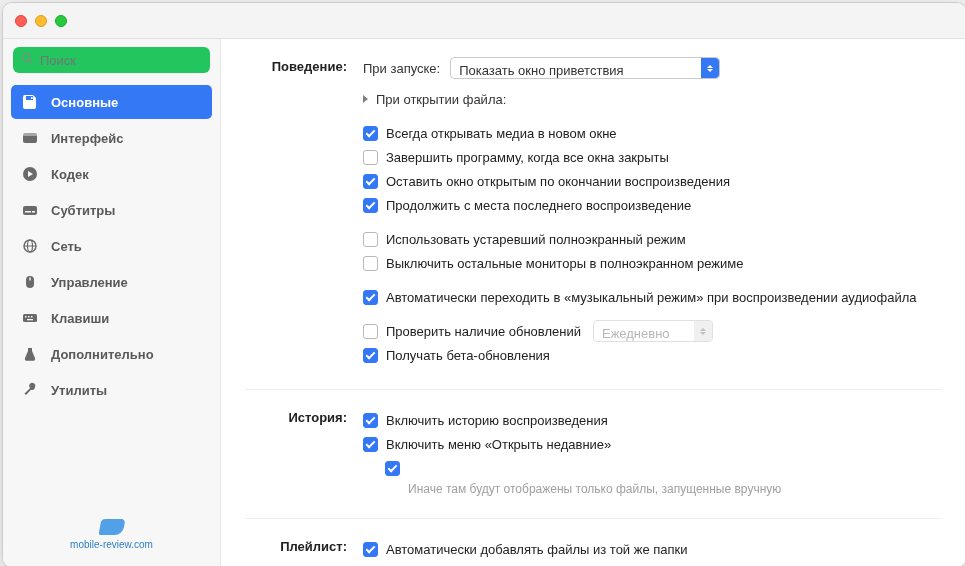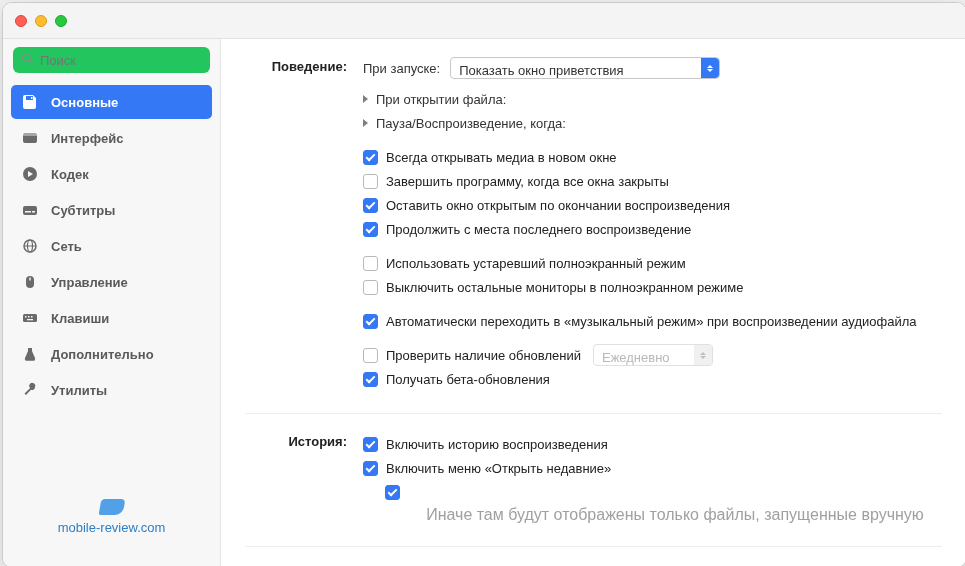--- a/index.html
+++ b/index.html
@@ -16,21 +16,21 @@
 .search-wrap { padding: 8px 10px 12px 10px; }
 .search { display: flex; align-items: center; background: #22c55e; border-radius: 6px; padding: 4px 8px; height: 26px; color: #888; }
 .search svg { width: 13px; height: 13px; fill: #888; margin-right: 6px; }
 .search input { border: none; background: transparent; outline: none; font-size: 13px; color: #555; width: 100%; }
 .sidebar-list { flex: 1; padding: 0 8px; display: flex; flex-direction: column; gap: 2px; }
 .sidebar-item { display: flex; align-items: center; height: 34px; padding: 0 10px; border-radius: 5px; color: #5a5a5a; font-weight: 600; cursor: default; }
 .sidebar-item.active { background: #3478f6; color: #fff; }
 .sidebar-item .sicon { width: 18px; height: 18px; margin-right: 12px; display: inline-flex; align-items: center; justify-content: center; color: #6a6a6a; }
 .sidebar-item.active .sicon { color: #fff; }
 .sidebar-item .sicon svg { fill: currentColor; width: 16px; height: 16px; }
-.footer { padding: 10px 12px 32px 12px; text-align: center; color: #2e7ec6; font-size: 13px; }
+.footer { padding: 10px 12px 17px 12px; text-align: center; color: #2e7ec6; font-size: 10px; }
 .footer .blob { width: 24px; height: 16px; background: #52a0e8; display: inline-block; border-radius: 4px 4px 8px 2px; transform: skewX(-10deg); margin-bottom: 2px; }
 .content { flex: 1; overflow: auto; padding: 18px 24px 18px 24px; }
 .row { display: flex; margin-bottom: 6px; }
 .label-col { width: 118px; text-align: right; padding-right: 16px; font-weight: 600; color: #222; padding-top: 2px; }
 .control-col { flex: 1; }
 .line { display: flex; align-items: center; min-height: 24px; }
 .line.gap { margin-top: 10px; }
 .disclosure { width: 0; height: 0; border-left: 5px solid #808080; border-top: 4px solid transparent; border-bottom: 4px solid transparent; margin-right: 8px; }
 .disclosure-label { color: #333; }
 .select { display: inline-flex; align-items: flex-end; border: 1px solid #c8c8c8; border-radius: 4px; height: 22px; background: #fff; min-width: 270px; position: relative; margin-left: 8px; }
@@ -41,21 +41,21 @@
 .select .sel-btn::after { border-top: 3px solid #fff; }
 .select.disabled { border-color: #e0e0e0; color: #b8b8b8; }
 .select.disabled .sel-btn { background: #f0f0f0; }
 .select.disabled .sel-btn::before { border-bottom-color: #c0c0c0; }
 .select.disabled .sel-btn::after { border-top-color: #c0c0c0; }
 .select.sm { min-width: 120px; }
 .checkbox { width: 15px; height: 15px; border-radius: 3px; border: 1px solid #b8b8b8; background: #fff; margin-right: 8px; flex-shrink: 0; display: inline-flex; align-items: center; justify-content: center; position: relative; }
 .checkbox.checked { background: #3478f6; border-color: #3478f6; }
 .checkbox.checked::after { content: ""; width: 3px; height: 7px; border: solid #fff; border-width: 0 2px 2px 0; transform: rotate(45deg); margin-top: -2px; }
 .check-label { color: #222; }
-.hint { color: #a0a0a0; font-size: 16px; margin-top: 2px; text-align: center; }
+.hint { color: #a0a0a0; font-size: 12px; margin-top: 2px; }
 .indent { margin-left: 22px; }
 .at-launch { display: flex; align-items: center; margin-bottom: 8px; }
 .at-launch .lbl { margin-right: 2px; }
 .hr { border: none; border-top: 1px solid #eee; margin: 22px 0 18px 0; }
 </style>
 </head>
 <body>
 
 <div class="window">
   <div class="titlebar">
@@ -177,24 +177,20 @@
             <span class="lbl">При запуске:</span>
             <div class="select">
               <span class="sel-text">Показать окно приветствия</span>
               <span class="sel-btn"></span>
             </div>
           </div>
           <div class="line">
             <span class="disclosure"></span>
             <span class="disclosure-label">При открытии файла:</span>
           </div>
-          <div class="line">
-            <span class="disclosure"></span>
-            <span class="disclosure-label">Пауза/Воспроизведение, когда:</span>
-          </div>
 
           <div class="line gap">
             <span class="checkbox checked"></span>
             <span class="check-label">Всегда открывать медиа в новом окне</span>
           </div>
           <div class="line">
             <span class="checkbox"></span>
             <span class="check-label">Завершить программу, когда все окна закрыты</span>
           </div>
           <div class="line">

